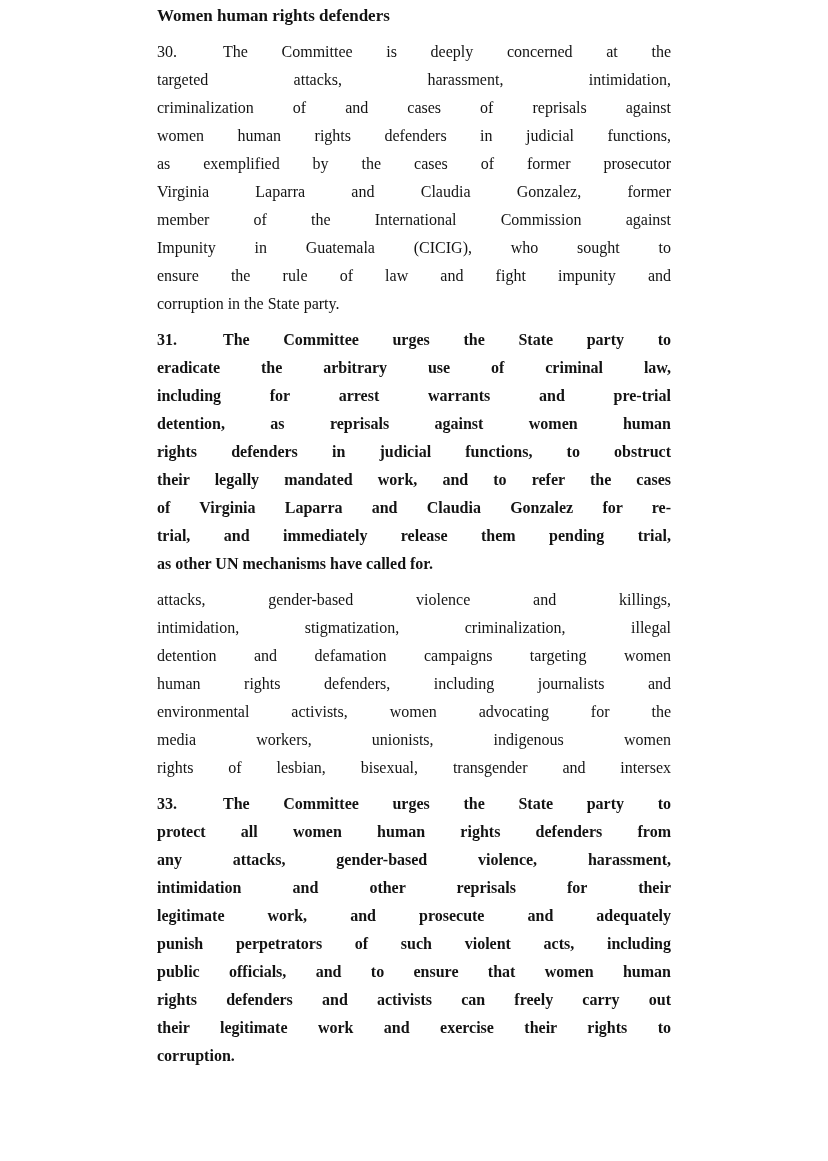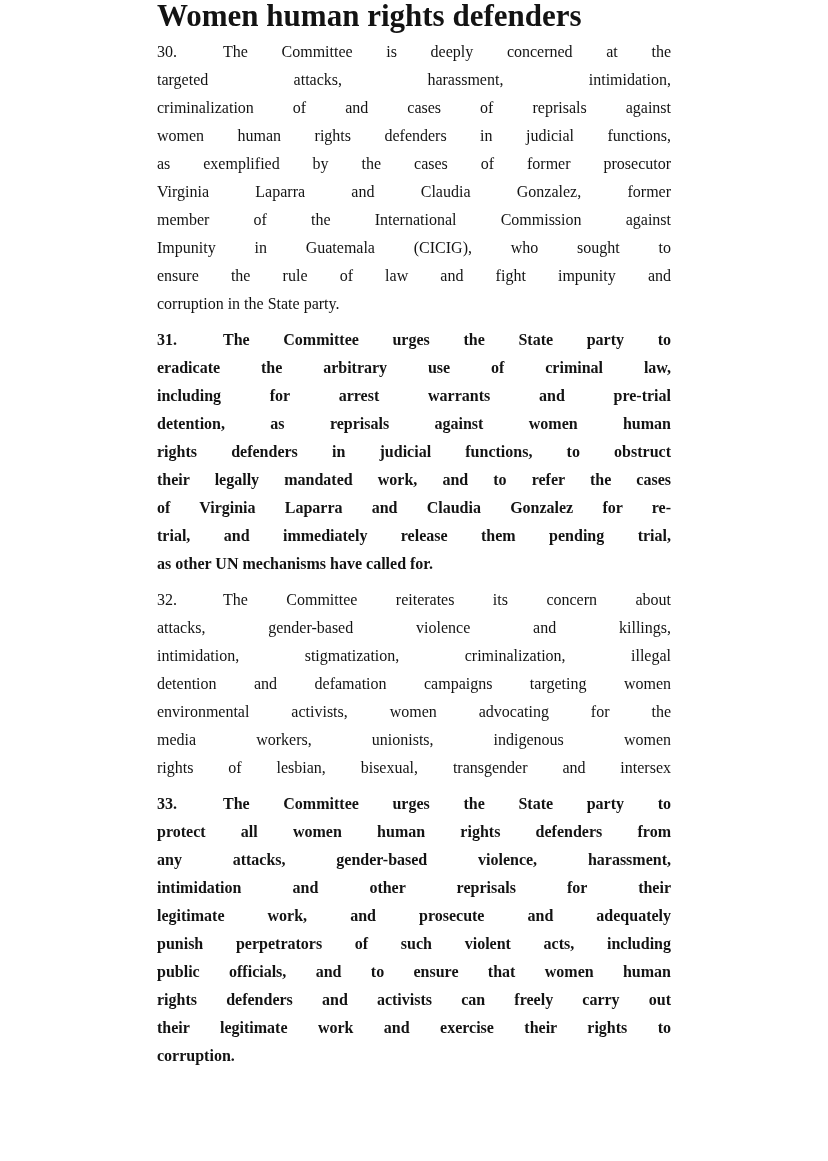--- a/index.html
+++ b/index.html
@@ -21,21 +21,21 @@
     background: #ffffff;
   }
   .text-block {
     position: absolute;
     left: 157px;
     top: 2px;
     width: 514px;
   }
   .heading {
     margin: 0 0 8px 0;
-    font-size: 31px;
+    font-size: 17px;
     line-height: 28px;
     font-weight: bold;
     text-align: left;
   }
   .para {
     margin: 0 0 8px 0;
     font-size: 16px;
     line-height: 28px;
     font-weight: normal;
   }
@@ -79,24 +79,24 @@
           <div class="line">eradicate the arbitrary use of criminal law,</div>
           <div class="line">including for arrest warrants and pre-trial</div>
           <div class="line">detention, as reprisals against women human</div>
           <div class="line">rights defenders in judicial functions, to obstruct</div>
           <div class="line">their legally mandated work, and to refer the cases</div>
           <div class="line">of Virginia Laparra and Claudia Gonzalez for re-</div>
           <div class="line">trial, and immediately release them pending trial,</div>
           <div class="line last">as other UN mechanisms have called for.</div>
         </div>
         <div class="para">
-          <div class="line"><span class="para-num">32.</span>The Committee reiterates its concern about</div>
           <div class="line">attacks, gender-based violence and killings,</div>
           <div class="line">intimidation, stigmatization, criminalization, illegal</div>
           <div class="line">detention and defamation campaigns targeting women</div>
+          <div class="line">human rights defenders, including journalists and</div>
           <div class="line">environmental activists, women advocating for the</div>
           <div class="line">media workers, unionists, indigenous women</div>
           <div class="line">rights of lesbian, bisexual, transgender and intersex</div>
         </div>
         <div class="para bold">
           <div class="line"><span class="para-num">33.</span>The Committee urges the State party to</div>
           <div class="line">protect all women human rights defenders from</div>
           <div class="line">any attacks, gender-based violence, harassment,</div>
           <div class="line">intimidation and other reprisals for their</div>
           <div class="line">legitimate work, and prosecute and adequately</div>

